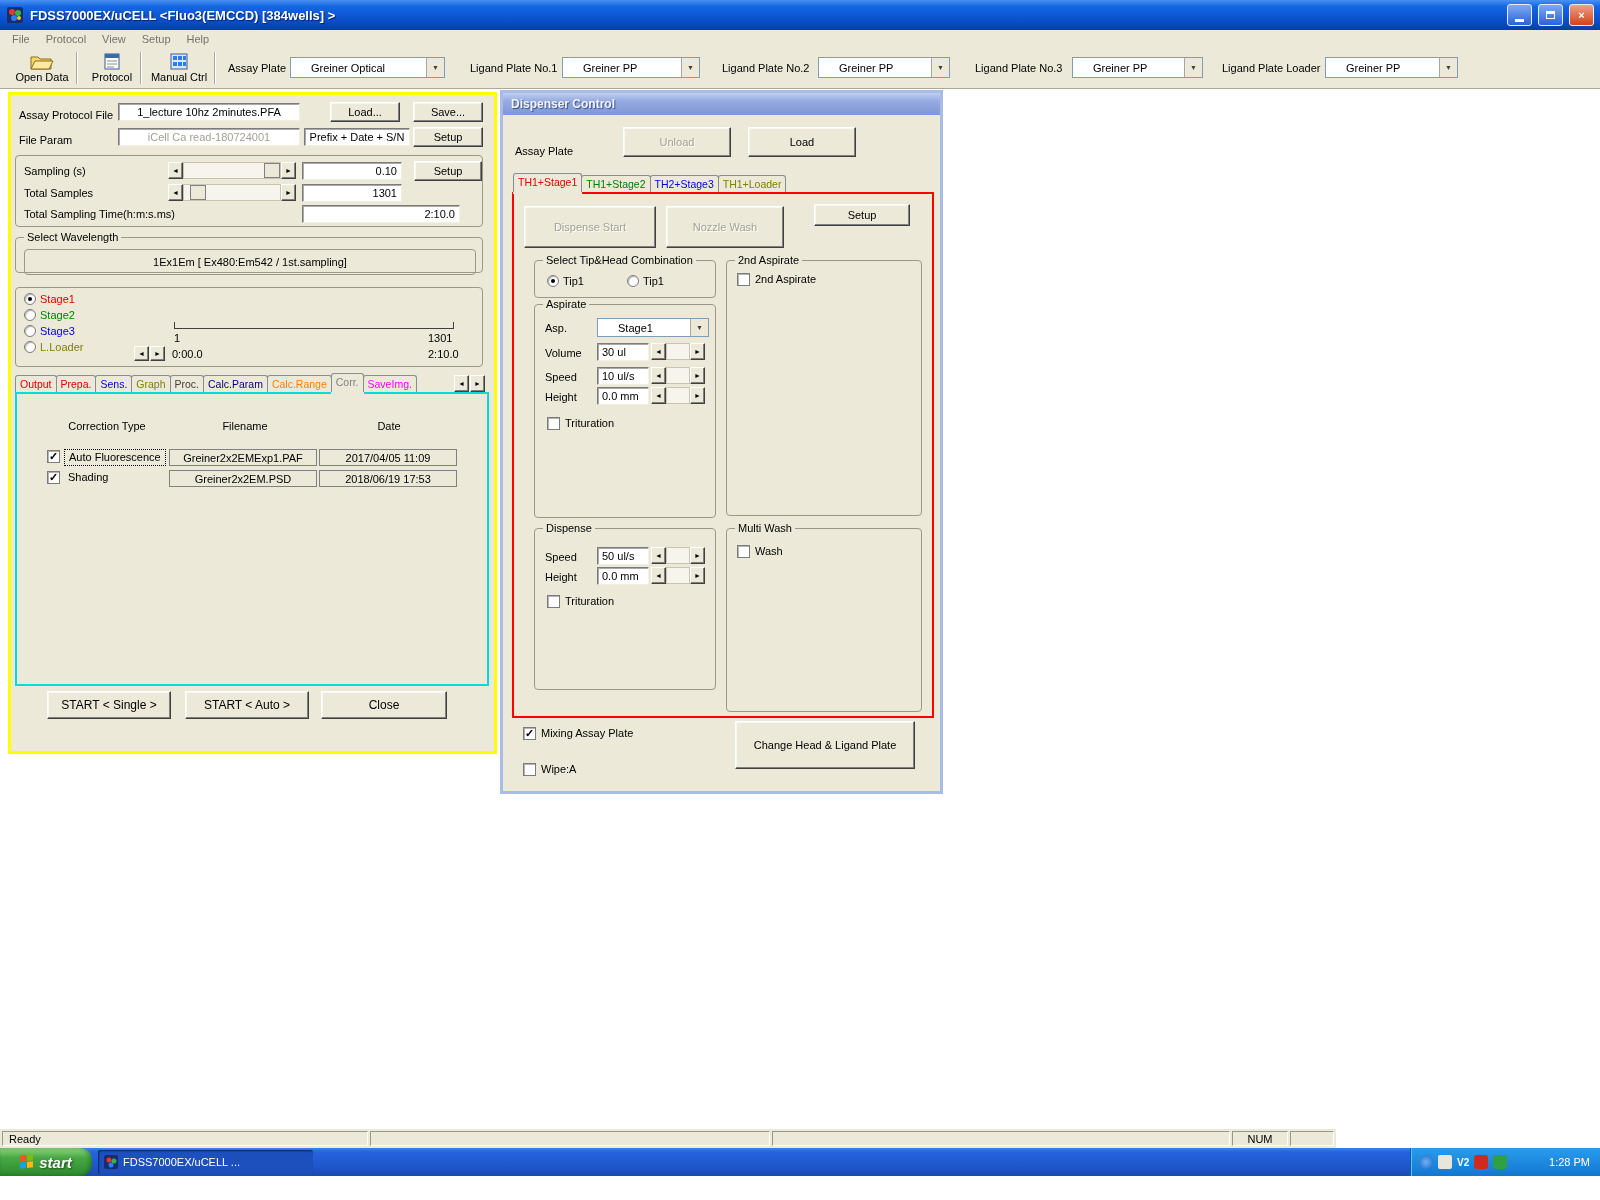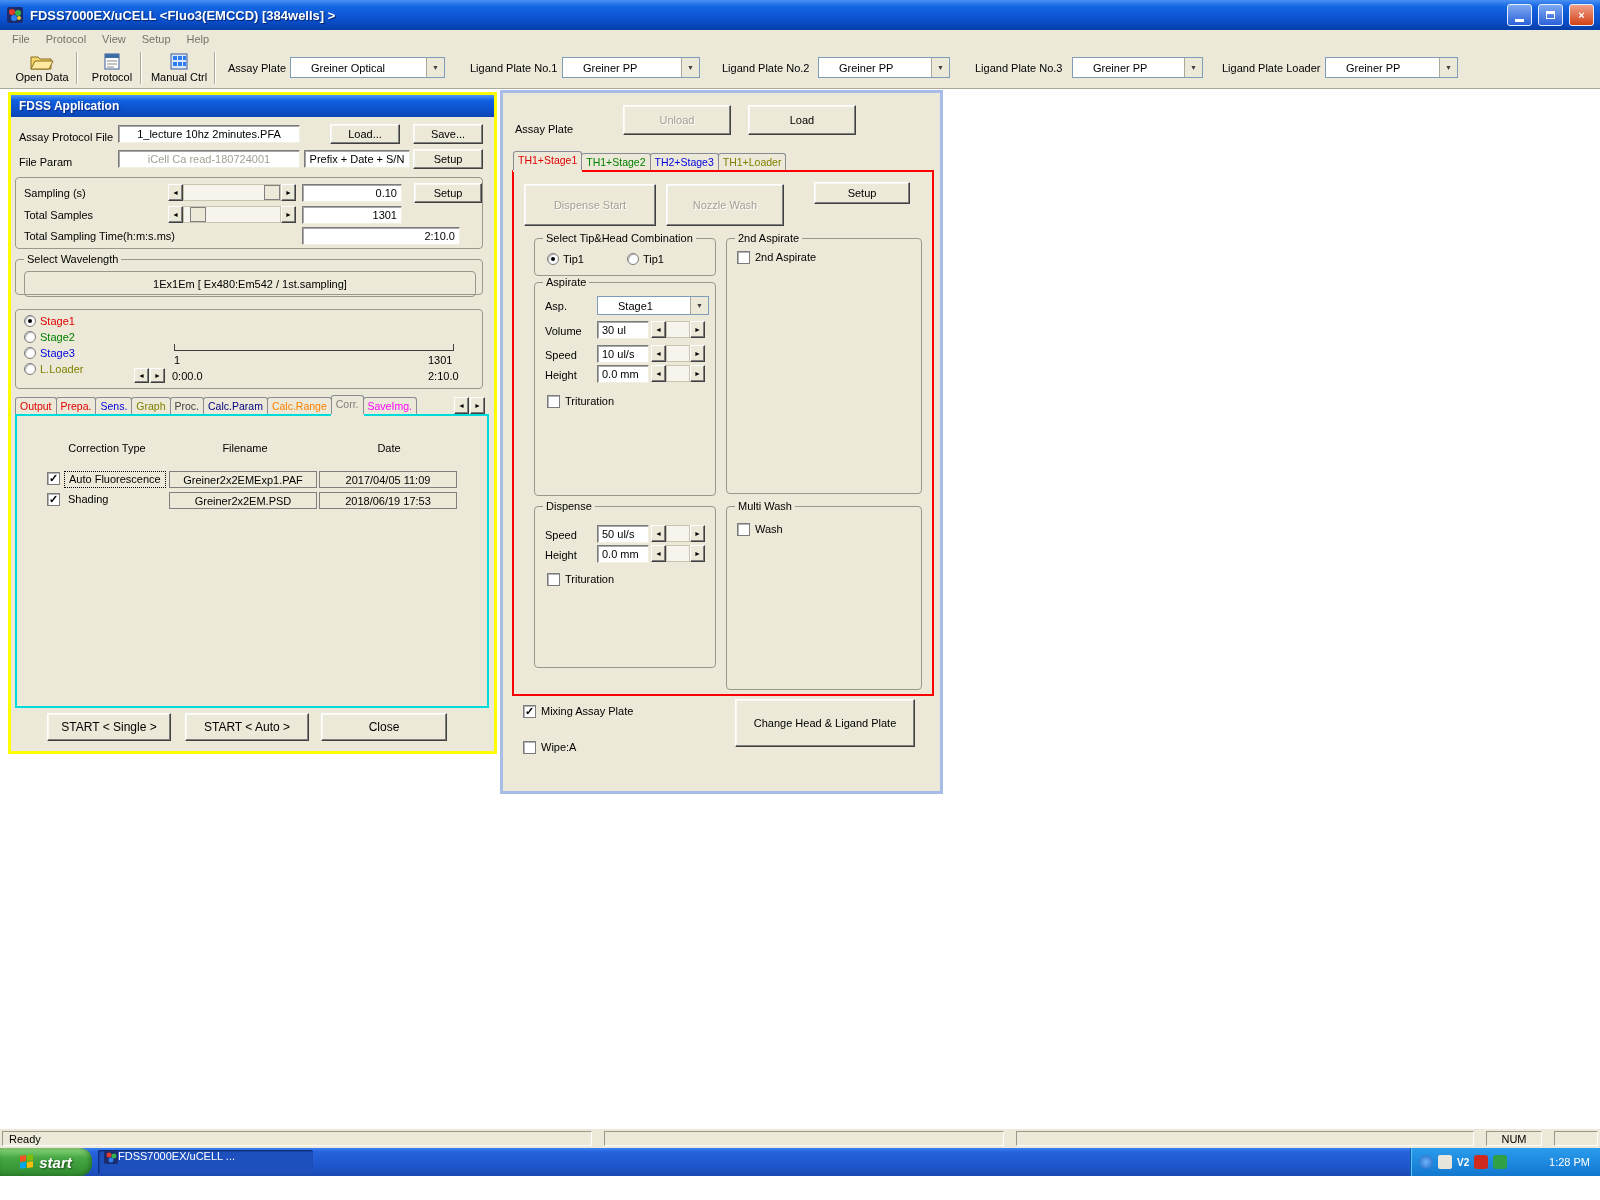--- a/index.html
+++ b/index.html
@@ -65,33 +65,33 @@
   .win{position:absolute;box-sizing:border-box;background:#ece9d8}
   .wtitle{height:22px;display:flex;align-items:center;padding:0 8px;font-weight:bold;color:#fff;font-size:12px;text-shadow:1px 1px 1px rgba(0,20,80,.6)}
   .active-title{background:linear-gradient(180deg,#5396f5 0%,#1161e0 25%,#0d53cf 60%,#0a46b4 100%)}
   .inactive-title{background:linear-gradient(180deg,#c2d0f0 0%,#96abe1 35%,#7e97d6 100%);color:#f2f4fb}
   .client{position:relative;background:#ece9d8}
 
   .slider-line{height:1px;background:#404040}
   .tick{width:1px;height:7px;background:#404040}
 
   
-  .statusbar{position:absolute;left:0;top:1128px;width:1600px;height:20px;background:#ece9d8;border-top:1px solid #fff;
-             display:flex;gap:12px;padding:2px 2px;box-sizing:border-box}
+  .statusbar{position:absolute;left:0;top:1128px;width:1336px;height:20px;background:#ece9d8;border-top:1px solid #fff;
+             display:flex;gap:2px;padding:2px 2px;box-sizing:border-box}
   .spanel{border:1px solid;border-color:#9a988a #fff #fff #9a988a;padding:0 6px;display:flex;align-items:center;box-sizing:border-box}
   .taskbar{position:absolute;left:0;top:1148px;width:1600px;height:28px;
            background:linear-gradient(180deg,#3a81f3 0%,#2663de 14%,#1d54c8 72%,#1a4ab2 100%)}
   .startbtn{position:absolute;left:0;top:0;height:28px;width:92px;border-radius:0 12px 12px 0;
             background:linear-gradient(180deg,#8fd97f 0%,#46a843 35%,#2f8a2e 100%);
             display:flex;align-items:center;justify-content:center;gap:5px;color:#fff;font-weight:bold;font-style:italic;font-size:15px;
             text-shadow:1px 1px 2px #1c4d1c;box-shadow:inset -2px 0 4px rgba(0,40,0,.35)}
   .flag{width:14px;height:14px;display:grid;grid-template-columns:6px 6px;grid-template-rows:6px 6px;gap:1px;transform:skewY(-6deg)}
   .flag i{display:block}
   .taskitem{position:absolute;left:98px;top:2px;width:215px;height:24px;border-radius:2px;background:#1e50bd;
-            box-shadow:inset 1px 1px 2px rgba(0,0,30,.6);display:flex;padding:0 6px;color:#fff;box-sizing:border-box}
+            box-shadow:inset 1px 1px 2px rgba(0,0,30,.6);display:flex;align-items:center;gap:5px;padding:0 6px;color:#fff;box-sizing:border-box}
   .tray{position:absolute;right:0;top:0;height:28px;width:190px;background:linear-gradient(180deg,#2a9ced 0%,#1277cf 100%);
         border-left:1px solid #0b5ea8;box-shadow:inset 1px 0 0 #5cc0f8;display:flex;align-items:center;gap:5px;padding:0 10px 0 8px;box-sizing:border-box;color:#fff}
   .trayicon{width:14px;height:14px;border-radius:3px;flex:0 0 auto}
 </style>
 </head>
 <body>
 
 <div class="screen">
 
   <div class="xp-titlebar">
@@ -187,23 +187,20 @@
     <span class="label t" style="left:1222px;top:14px">Ligand Plate Loader</span>
     <div class="combo t" style="left:1325px;top:9px;width:133px">
       <span class="combo-text">Greiner PP</span>
       <span class="combo-arrow">
           <span>▼</span>
         </span>
     </div>
   </div>
 
   <div class="win" style="left:8px;top:92px;width:489px;height:662px;border:3px solid #ffff00">
-    <div class="wtitle active-title">
-      <span>FDSS Application</span>
-    </div>
     <div class="client" style="height:634px">
 
       <span class="label t" style="left:8px;top:14px">Assay Protocol File</span>
       <div class="inset center t" style="left:107px;top:8px;width:182px;height:18px">1_lecture 10hz 2minutes.PFA</div>
       <button class="btn t" style="left:319px;top:7px;width:70px;height:20px">Load...</button>
       <button class="btn t" style="left:402px;top:7px;width:70px;height:20px">Save...</button>
 
       <span class="label t" style="left:8px;top:39px">File Param</span>
       <div class="inset center graytext t" style="left:107px;top:33px;width:182px;height:18px">iCell Ca read-180724001</div>
       <div class="inset center t" style="left:293px;top:33px;width:106px;height:18px">Prefix + Date + S/N</div>
@@ -299,20 +296,23 @@
         <div class="flatbox t" style="left:302px;top:76px;width:138px;height:17px">2018/06/19 17:53</div>
       </div>
 
       <button class="btn t" style="left:36px;top:596px;width:124px;height:28px;font-size:12px">START &lt; Single &gt;</button>
       <button class="btn t" style="left:174px;top:596px;width:124px;height:28px;font-size:12px">START &lt; Auto &gt;</button>
       <button class="btn t" style="left:310px;top:596px;width:126px;height:28px;font-size:12px">Close</button>
     </div>
   </div>
 
   <div class="win" style="left:500px;top:90px;width:443px;height:704px;border:3px solid #a8bce8">
+    <div class="wtitle inactive-title">
+      <span>Dispenser Control</span>
+    </div>
     <div class="client" style="height:676px">
 
       <span class="label t" style="left:12px;top:30px">Assay Plate</span>
       <button class="btn disabled t" style="left:120px;top:12px;width:108px;height:30px">Unload</button>
       <button class="btn t" style="left:245px;top:12px;width:108px;height:30px">Load</button>
 
       <div class="tabstrip t" style="left:10px;top:58px;width:320px">
         <span class="tab checked" style="color: rgb(224, 0, 0);">TH1+Stage1</span>
         <span class="tab" style="color: rgb(0, 128, 0);">TH1+Stage2</span>
         <span class="tab" style="color: rgb(0, 0, 224);">TH2+Stage3</span>

